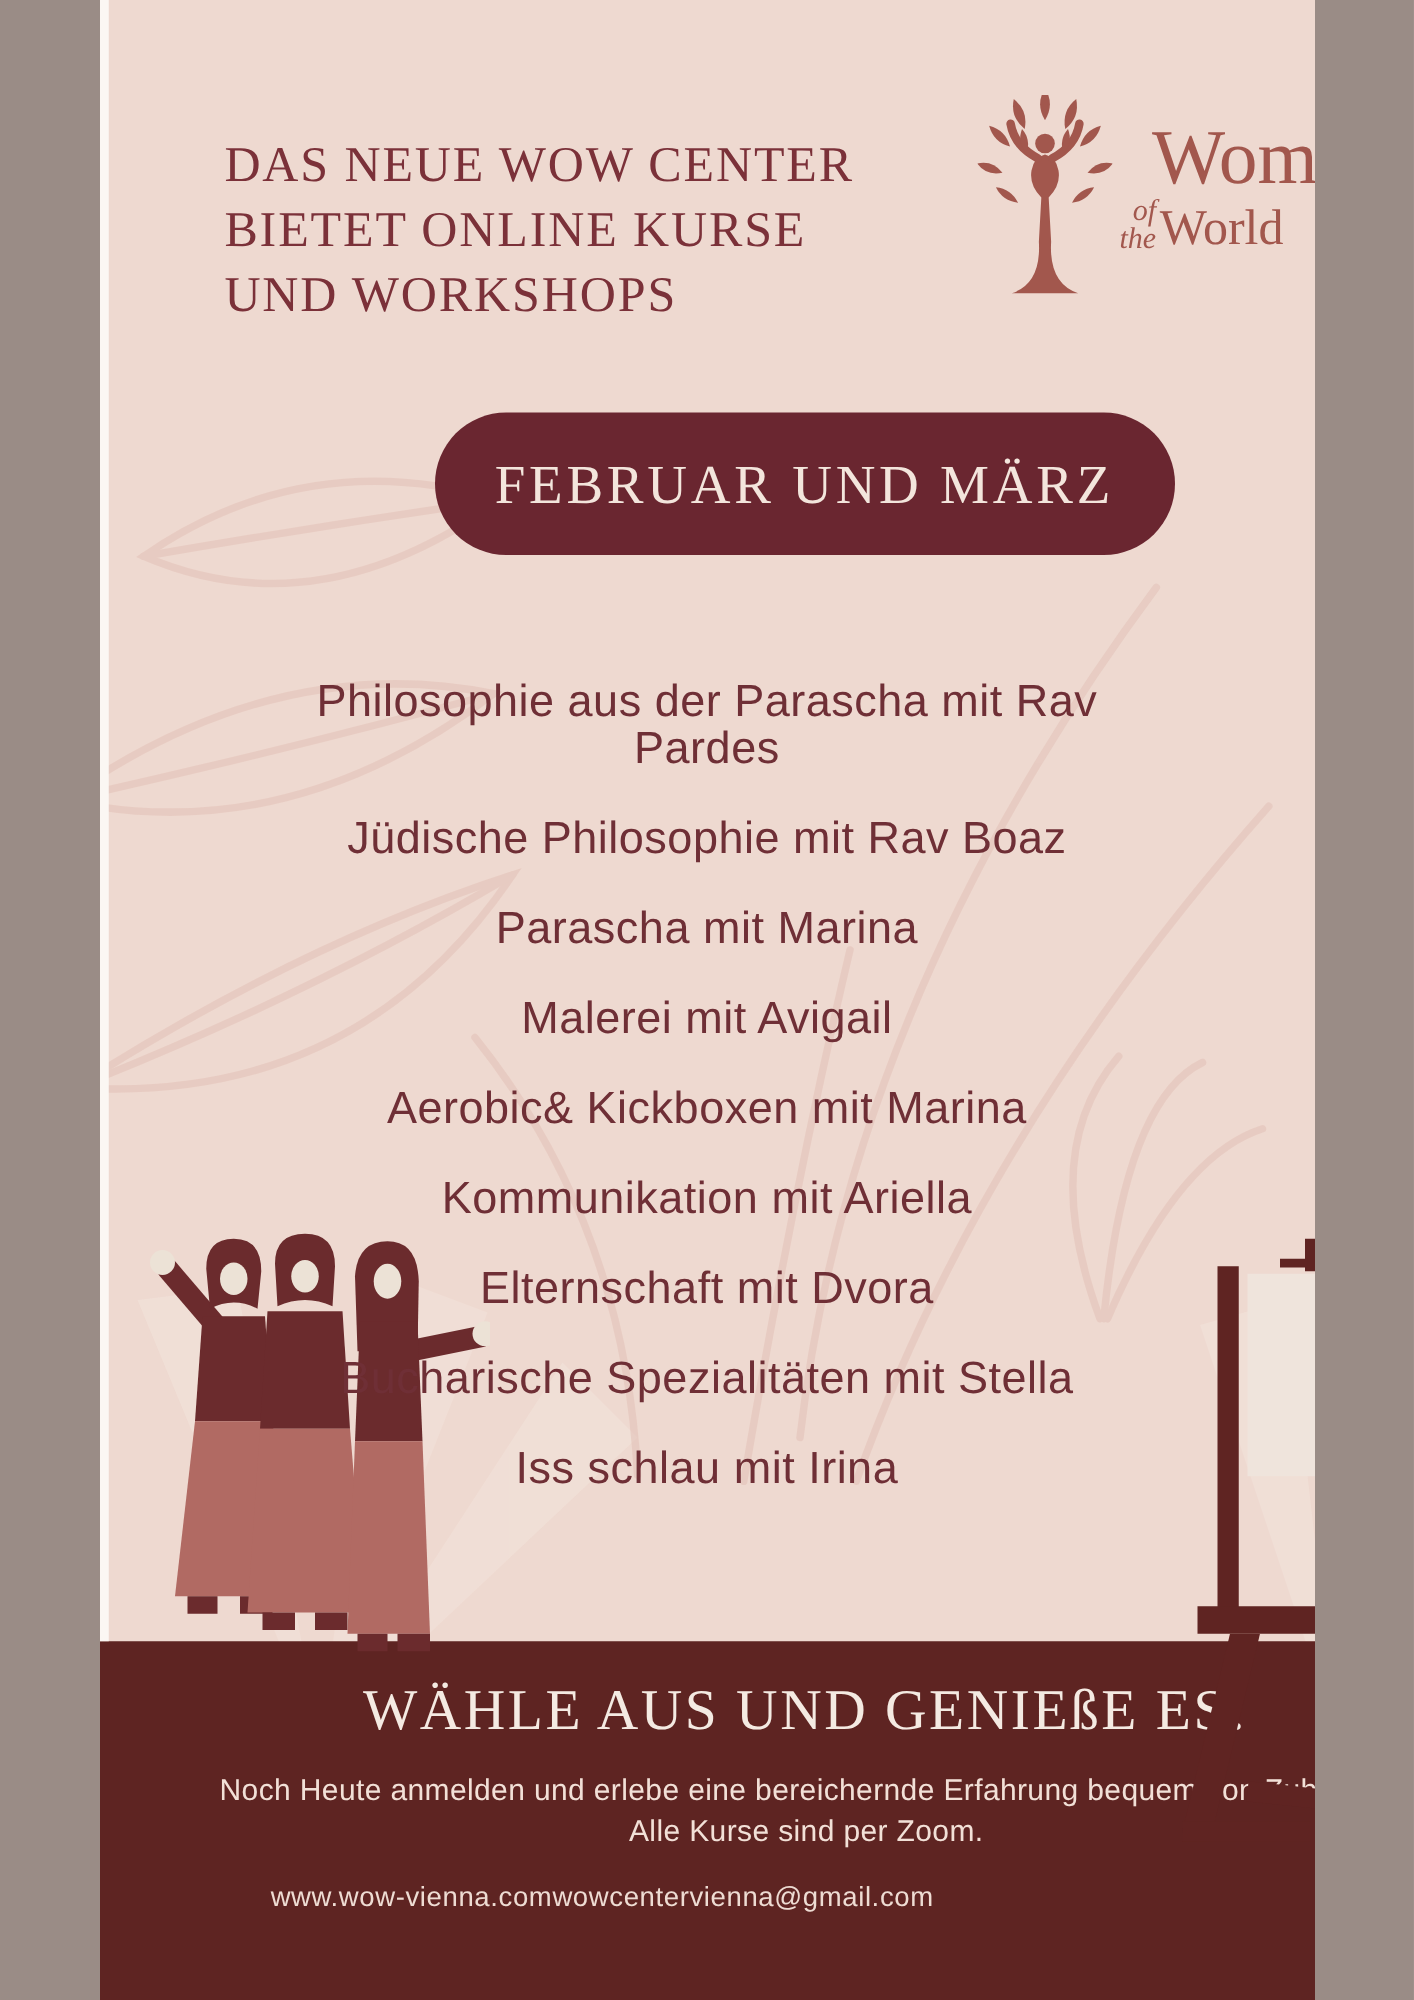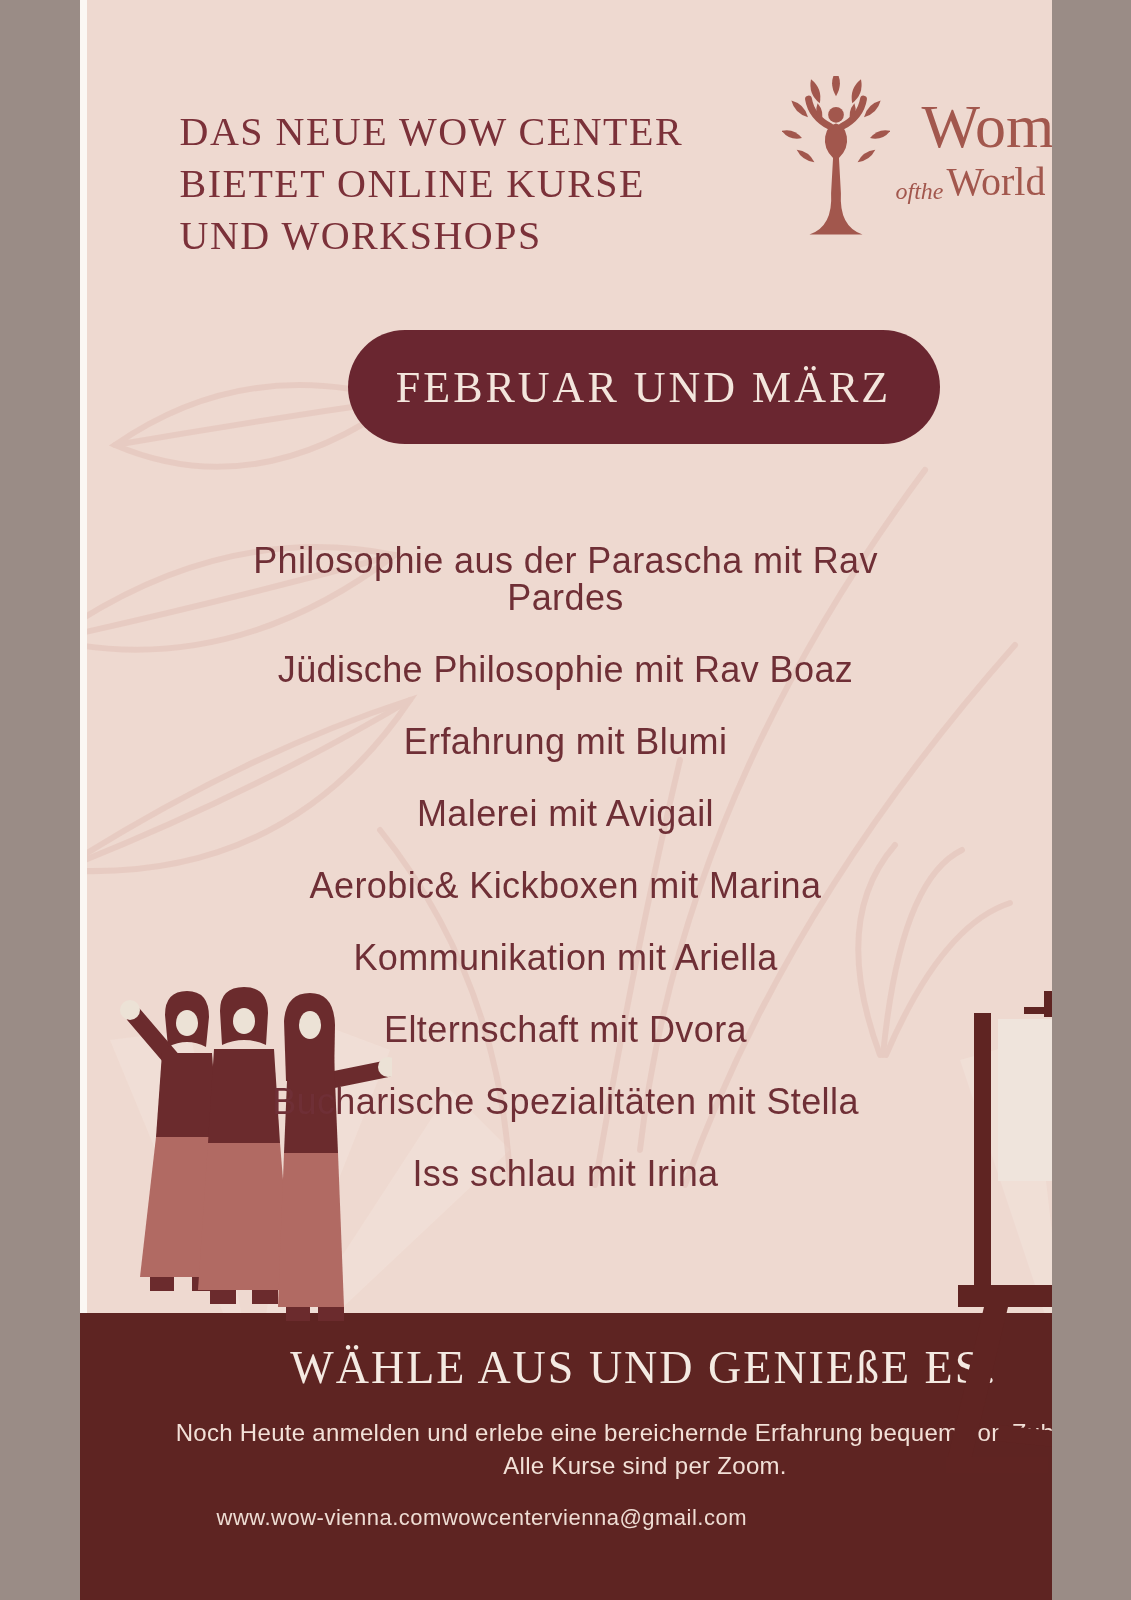--- a/index.html
+++ b/index.html
@@ -16,21 +16,21 @@
     position:absolute;left:100px;top:106px;z-index:3;
     font-family:"Liberation Serif", serif;font-weight:400;
     font-size:40px;line-height:52px;letter-spacing:1.5px;
     color:var(--c-title,#7b3139);
   }
   .logo{position:absolute;left:702px;top:76px;z-index:3;display:flex;align-items:flex-start;}
   .logo-tree{width:108px;height:162px;flex:none;}
   .wordmark{font-family:"Liberation Serif", serif;color:var(--c-logo,#a2574d);margin-left:6px;margin-top:22px;}
   .wm-row1{font-size:62px;line-height:56px;margin-left:26px;}
   .wm-row2{display:flex;align-items:flex-end;}
-  .wm-ofthe{display:flex;flex-direction:row;align-items:flex-end;font-style:italic;
+  .wm-ofthe{display:flex;flex-direction:column;align-items:flex-end;font-style:italic;
             font-size:24px;line-height:22px;margin:0 3px 8px 0;}
   .wm-world{font-size:40px;line-height:56px;}
 
   
   .banner{
     position:absolute;left:268px;top:330px;width:592px;height:114px;z-index:3;
     background:var(--c-pill,#6a2630);border-radius:58px;
     display:flex;align-items:center;justify-content:center;
   }
   .banner span{
@@ -173,21 +173,21 @@
     </div>
   </div>
 
   <div class="banner">
     <span>FEBRUAR UND MÄRZ</span>
   </div>
 
   <div class="courses">
     <div class="course">Philosophie aus der Parascha mit Rav Pardes</div>
     <div class="course">Jüdische Philosophie mit Rav Boaz</div>
-    <div class="course">Erfahrung mit Blumi</div>
+    <div class="course">Parascha mit Marina</div>
     <div class="course">Malerei mit Avigail</div>
     <div class="course">Aerobic&amp; Kickboxen mit Marina</div>
     <div class="course">Kommunikation mit Ariella</div>
     <div class="course">Elternschaft mit Dvora</div>
     <div class="course">Bucharische Spezialitäten mit Stella</div>
     <div class="course">Iss schlau mit Irina</div>
   </div>
 
   <div class="band">
     <div class="band-headline">WÄHLE AUS UND GENIEßE ES!</div>

